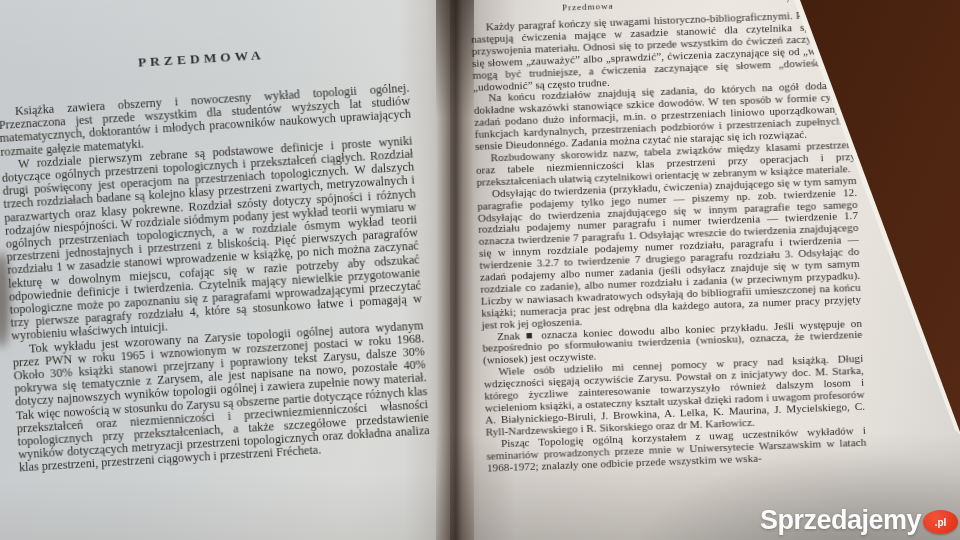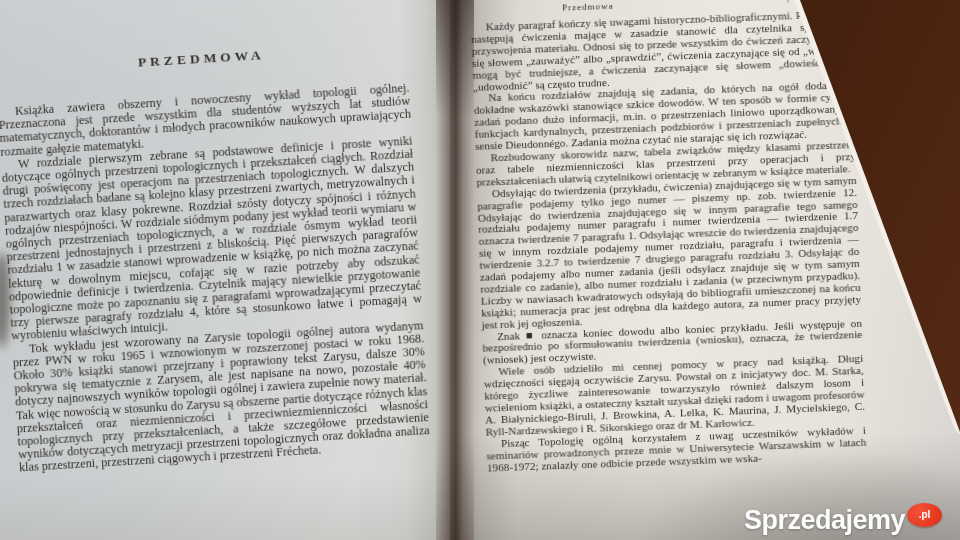--- a/index.html
+++ b/index.html
@@ -61,21 +61,21 @@
   }
   
   .gutter{
     position:absolute;left:436px;top:0;width:38px;height:540px;z-index:6;pointer-events:none;
     background:
       linear-gradient(90deg,transparent 0%,rgba(40,22,12,.40) 35%,rgba(22,11,5,.58) 52%,rgba(50,30,18,.26) 70%,transparent 100%),
       linear-gradient(180deg,rgba(15,8,4,.45),transparent 22%,transparent 80%,rgba(30,20,12,.18));
   }
   
   .watermark{
-    position:absolute;right:18px;bottom:6px;z-index:10;display:flex;align-items:center;
+    position:absolute;right:2px;bottom:6px;z-index:10;display:flex;align-items:flex-end;
     font-family:"Liberation Sans","DejaVu Sans",sans-serif;
   }
   .wm-text{
     font-size:27px;font-weight:bold;color:#fcfcfc;letter-spacing:-.5px;line-height:1;
     text-shadow:0 1px 3px rgba(0,0,0,.28);
   }
   .wm-badge{
     width:35px;height:24px;border-radius:50%;margin:-12px 0 0 2px;
     background:radial-gradient(circle at 35% 30%,#f35238,#dd2d12);
     color:#fff;font-size:10px;font-weight:bold;

